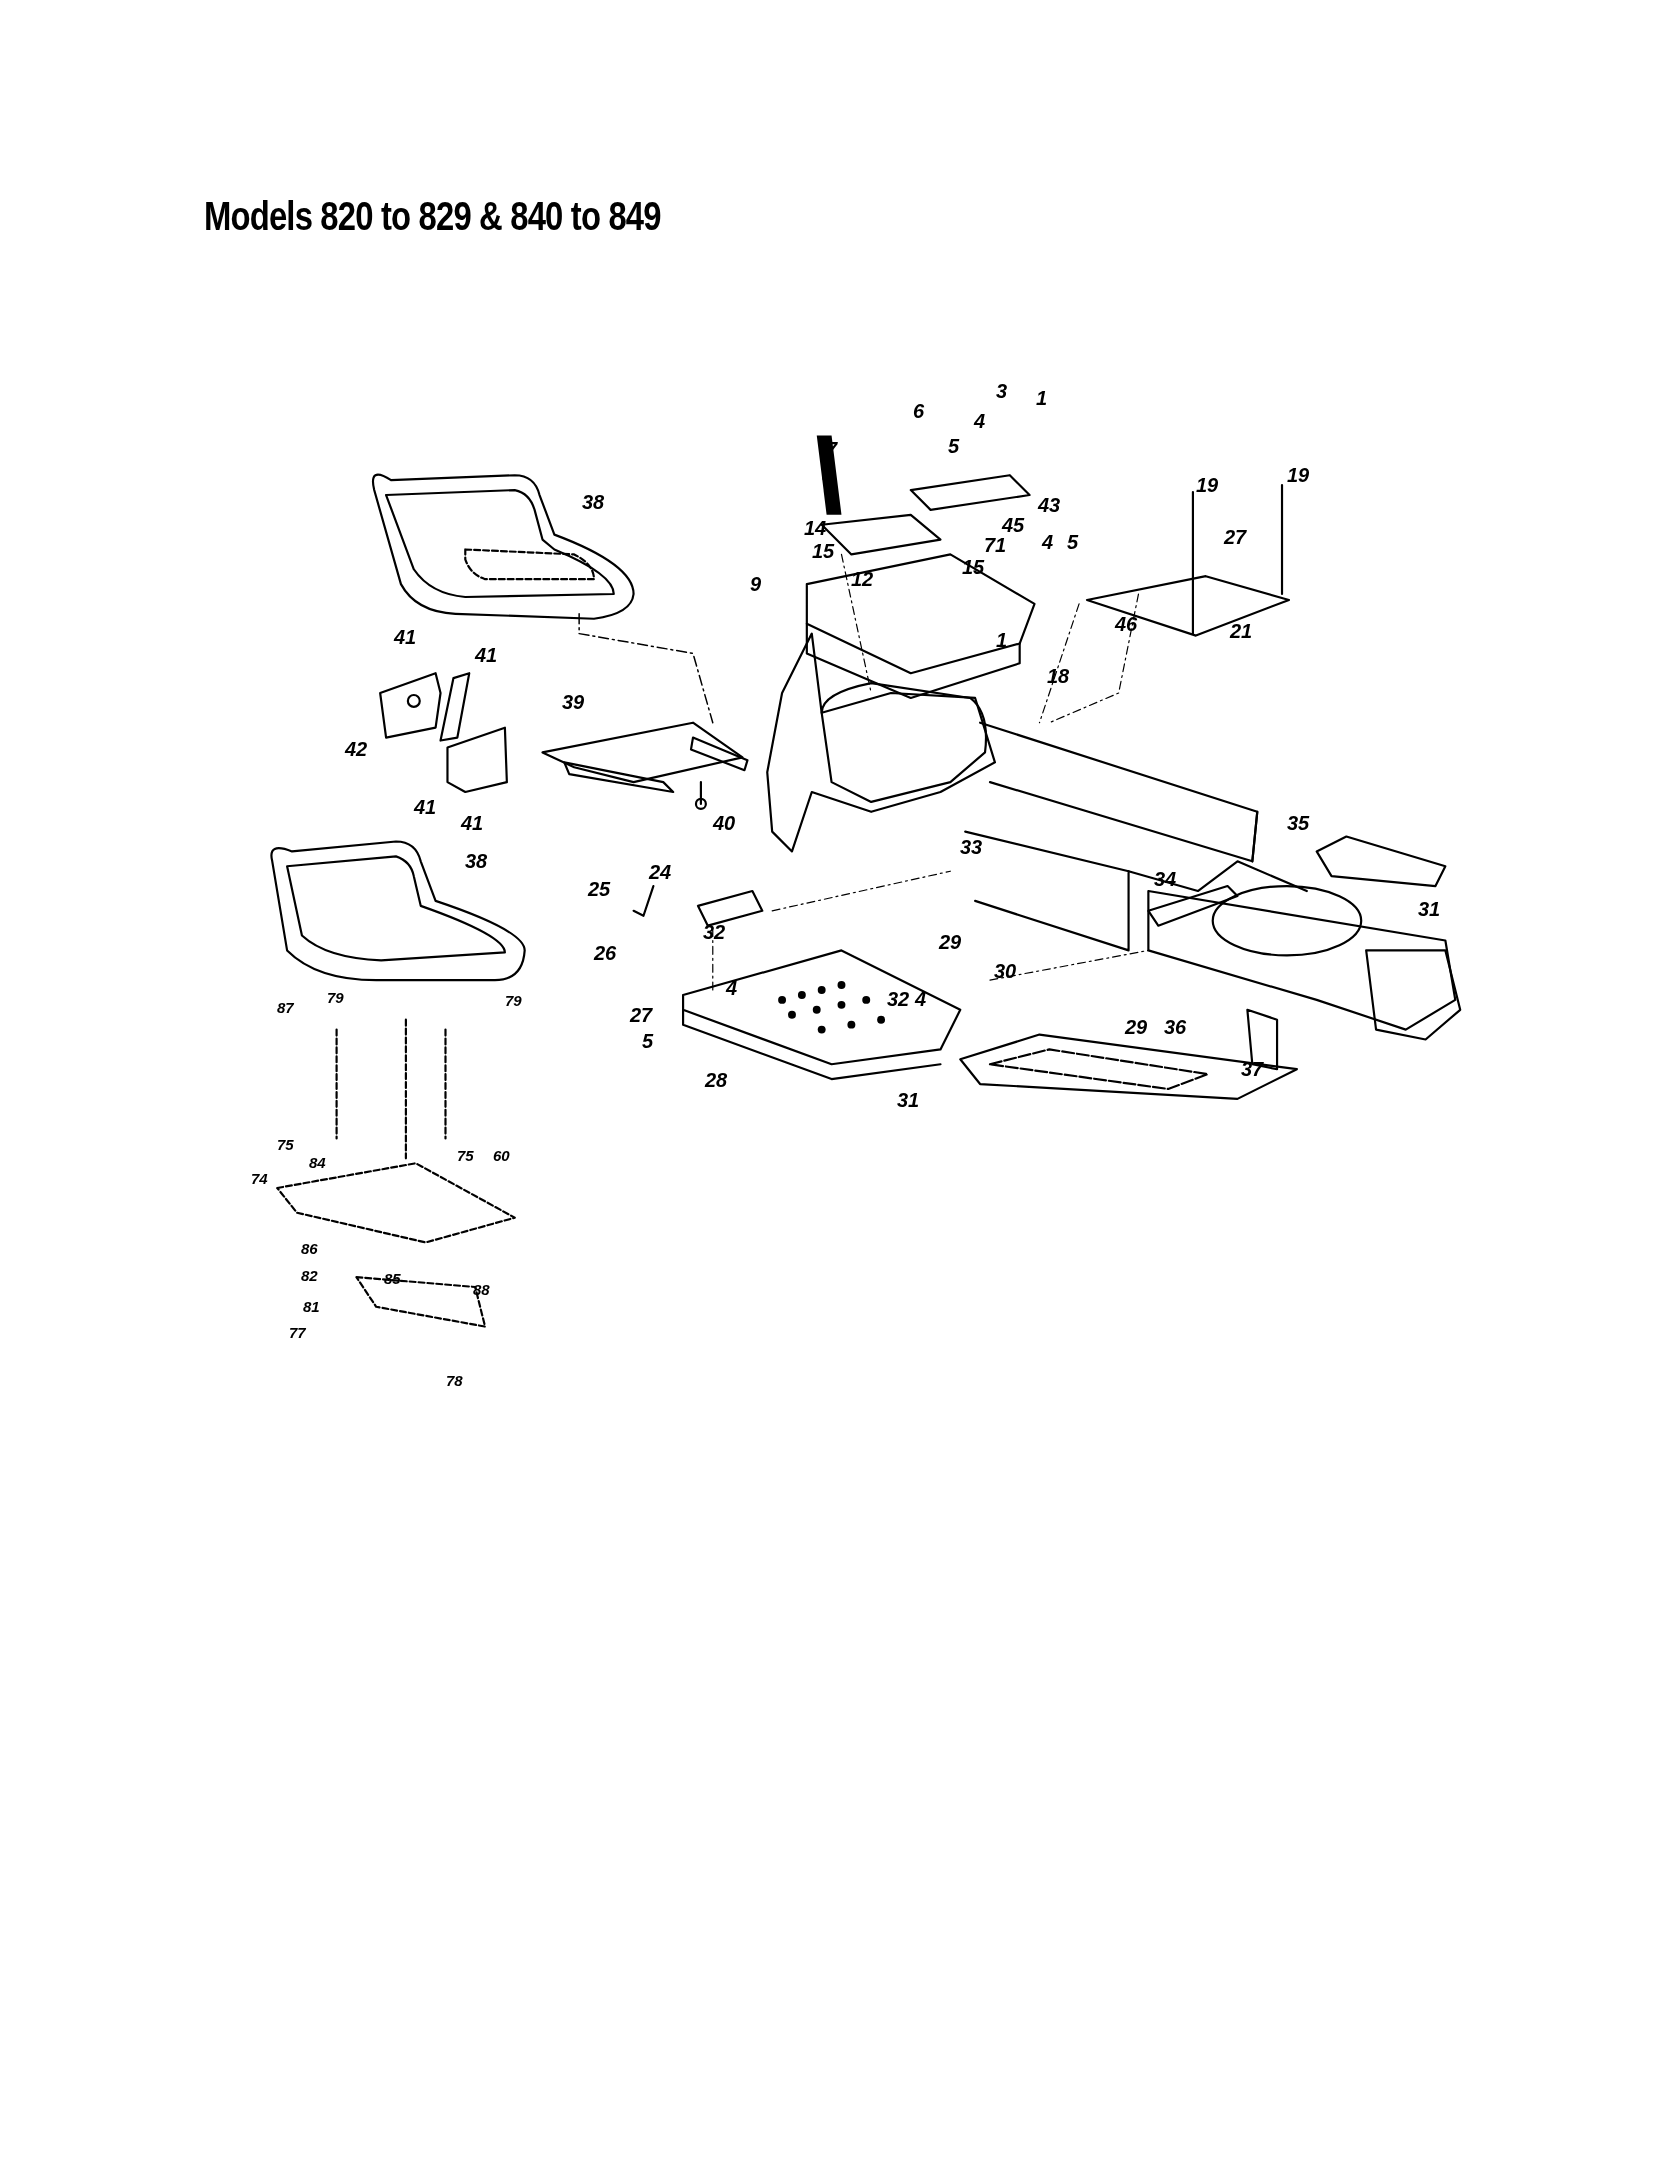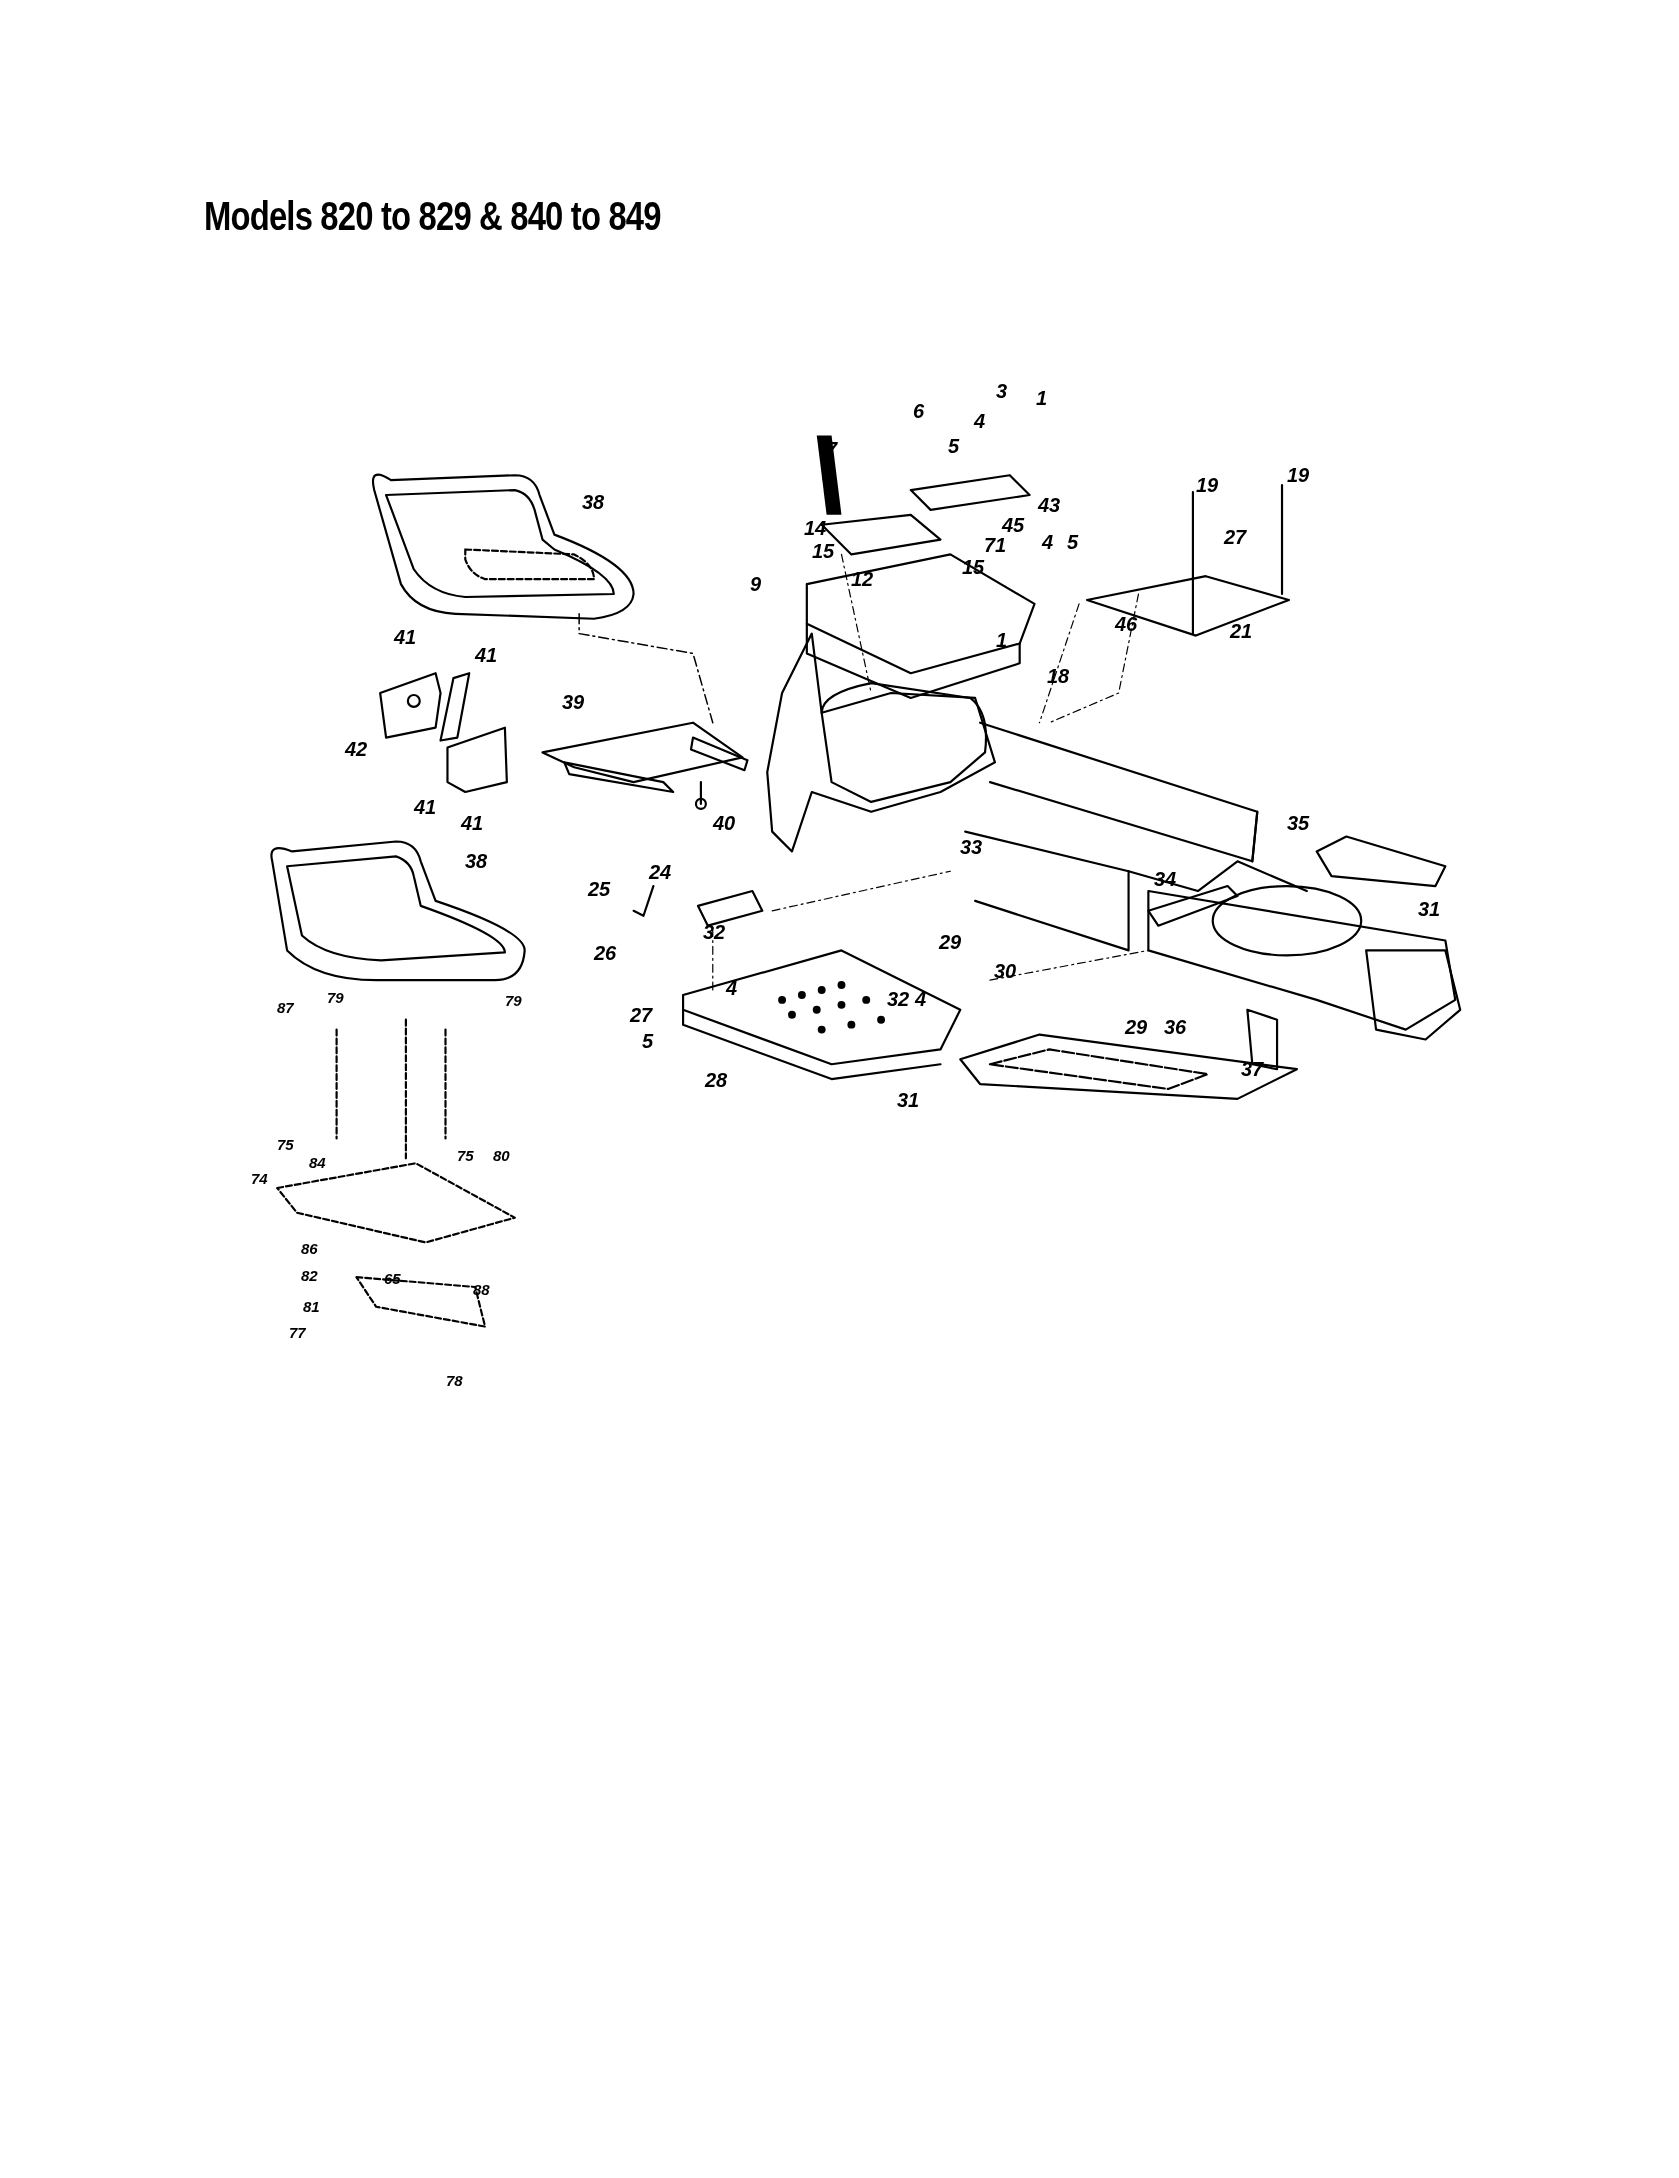--- a/index.html
+++ b/index.html
@@ -179,23 +179,23 @@
   <span class="lbl" style="left:1125px;top:1017px">29</span>
   <span class="lbl" style="left:1164px;top:1017px">36</span>
   <span class="lbl" style="left:1241px;top:1059px">37</span>
   <span class="lbl" style="left:465px;top:851px">38</span>
   <span class="lbl sm" style="left:327px;top:990px">79</span>
   <span class="lbl sm" style="left:277px;top:1000px">87</span>
   <span class="lbl sm" style="left:505px;top:993px">79</span>
   <span class="lbl sm" style="left:277px;top:1137px">75</span>
   <span class="lbl sm" style="left:309px;top:1155px">84</span>
   <span class="lbl sm" style="left:457px;top:1148px">75</span>
-  <span class="lbl sm" style="left:493px;top:1148px">80</span>
+  <span class="lbl sm" style="left:493px;top:1148px">60</span>
   <span class="lbl sm" style="left:251px;top:1171px">74</span>
   <span class="lbl sm" style="left:301px;top:1241px">86</span>
   <span class="lbl sm" style="left:301px;top:1268px">82</span>
-  <span class="lbl sm" style="left:384px;top:1271px">65</span>
+  <span class="lbl sm" style="left:384px;top:1271px">85</span>
   <span class="lbl sm" style="left:473px;top:1282px">88</span>
   <span class="lbl sm" style="left:303px;top:1299px">81</span>
   <span class="lbl sm" style="left:289px;top:1325px">77</span>
   <span class="lbl sm" style="left:446px;top:1373px">78</span>
 </div>
 
 
 </body></html>

